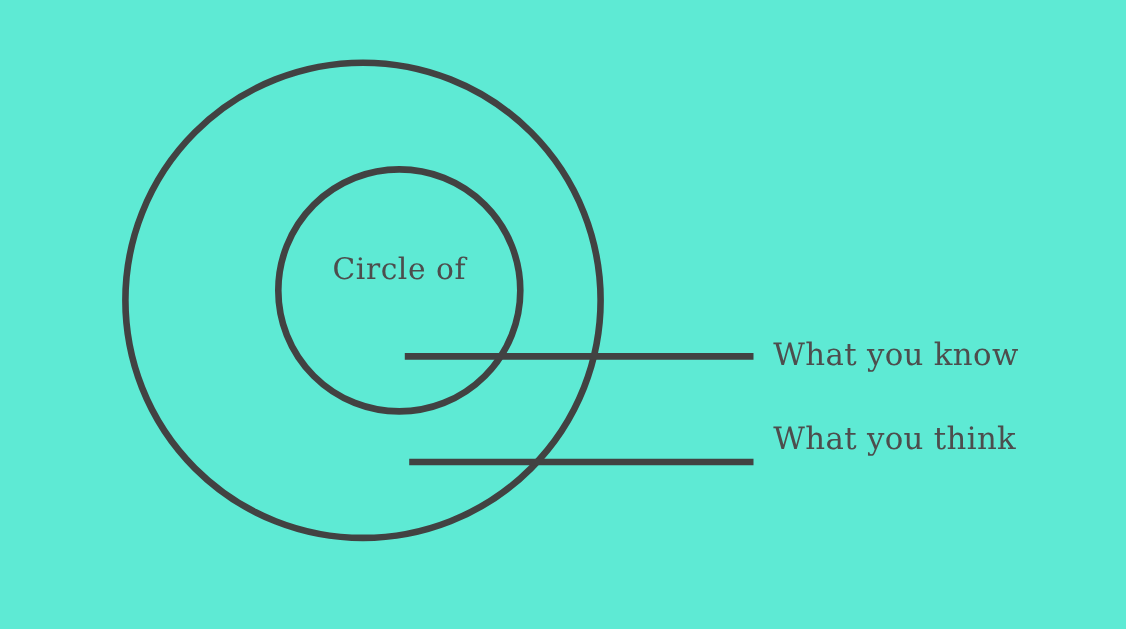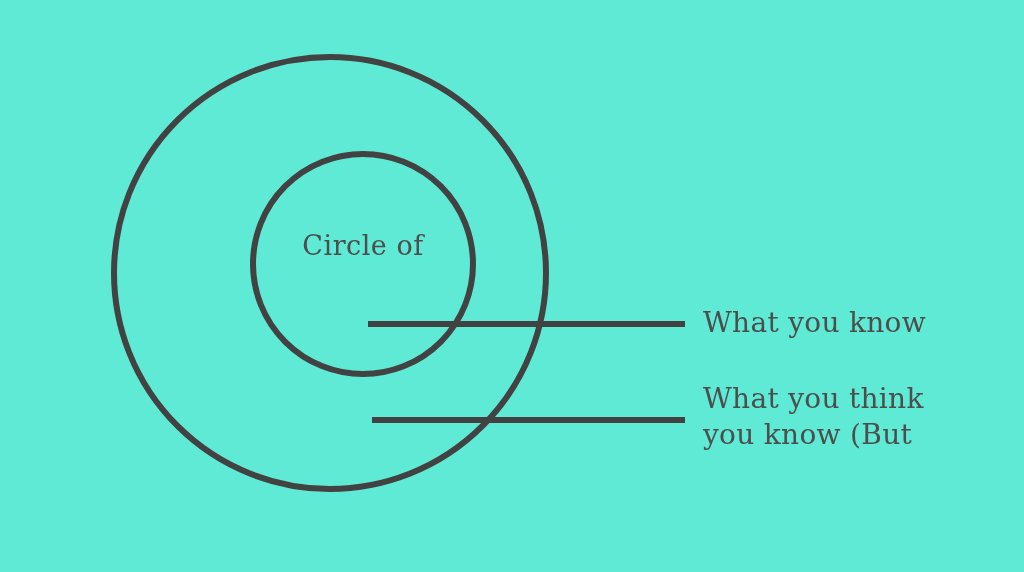--- a/index.html
+++ b/index.html
@@ -61,16 +61,15 @@
   <div class="center-label">
     <div>Circle of</div>
   </div>
 
   <div class="annotation annotation-know">
     <div>What you know</div>
   </div>
 
   <div class="annotation annotation-think">
     <div>What you think</div>
-    <div>you know (But</div>
   </div>
 
 </div>
 
 </body></html>

